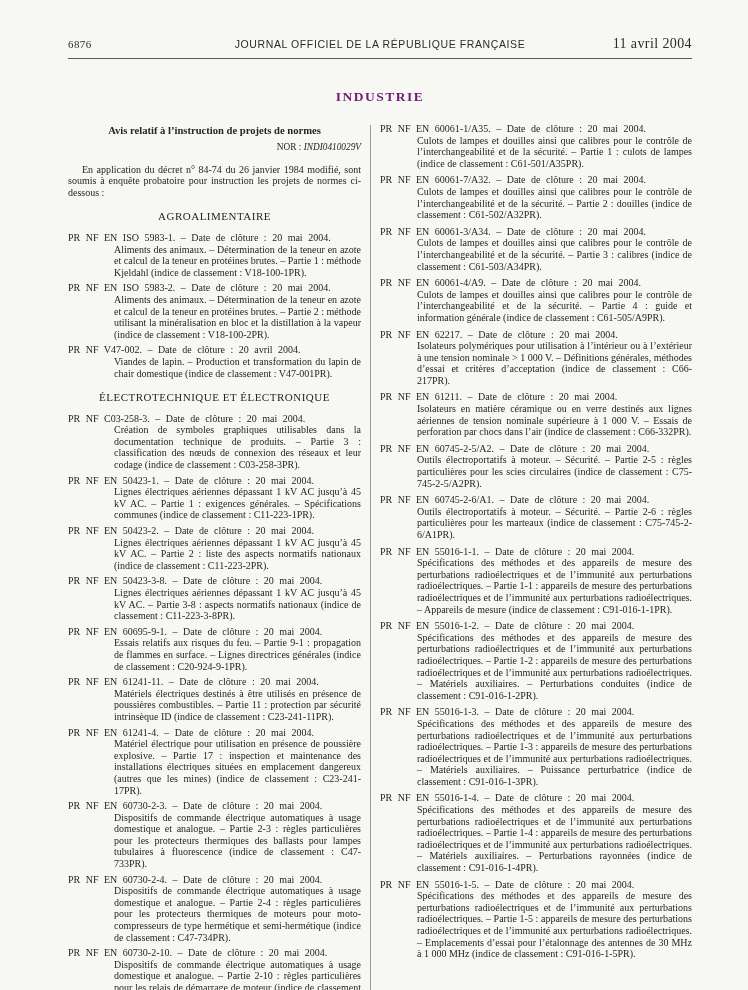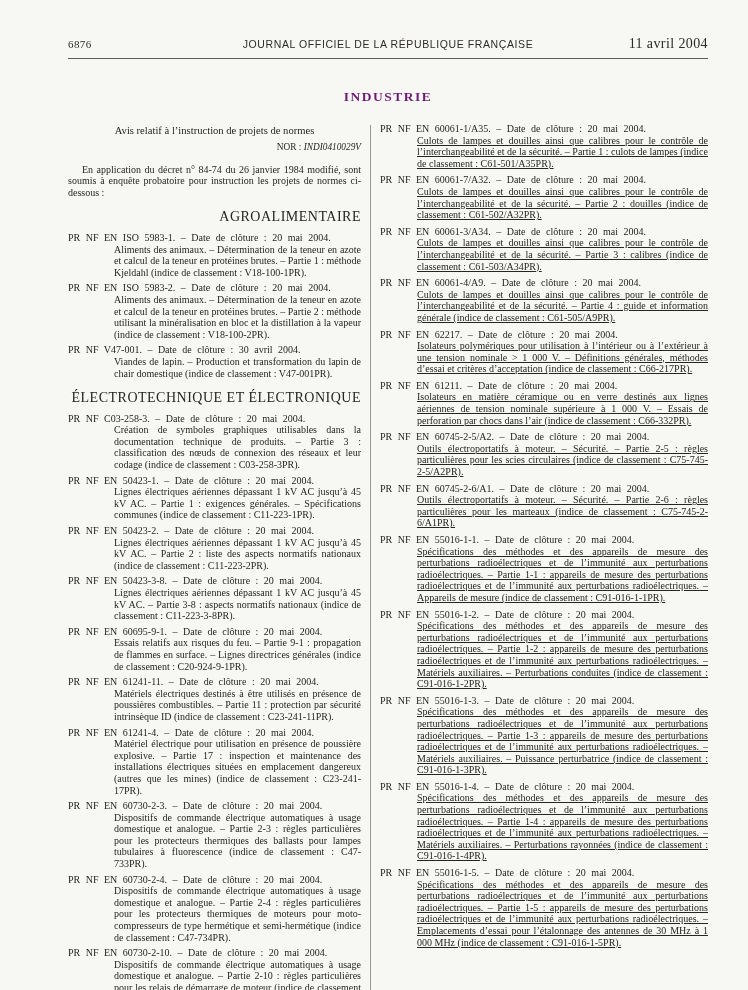--- a/index.html
+++ b/index.html
@@ -3,41 +3,41 @@
 <meta charset="utf-8">
 <style>
   html,body{margin:0;padding:0;}
   body{
     width:748px;height:990px;
     background:#f7f7f4;
     color:#262524;
     font-family:"Liberation Serif","DejaVu Serif",serif;
     overflow:hidden;
   }
-  .page{position:relative;width:748px;height:990px;box-sizing:border-box;padding:36px 40px 0 68px;}
+  .page{position:relative;width:748px;height:990px;box-sizing:border-box;padding:36px 56px 0 68px;}
   .pageheader{display:flex;align-items:baseline;font-size:11px;letter-spacing:.4px;color:#2c2b2a;}
   .pageheader .pagenum{width:90px;}
   .pageheader .jtitle{flex:1;text-align:center;font-family:"Liberation Sans","DejaVu Sans",sans-serif;font-size:10.5px;letter-spacing:.6px;}
   .pageheader .jdate{width:90px;text-align:right;font-size:14px;}
   .rule{border:0;border-top:1.3px solid #5d5c5a;margin:6px 0 0 0;}
   .industry{ text-align:center;font-size:13.5px;font-weight:bold;letter-spacing:1.5px;margin:30px 0 18px 0;color:#701a75;}
   .columns{display:flex;align-items:stretch;}
   .col{font-size:10px;line-height:11.6px;}
   .col.left{width:293px;}
   .col.right{flex:1;}
   .divider{width:1px;background:#9a9996;margin:2px 9px 8px 9px;}
-  .notice-title{font-size:10.6px;font-weight:normal;text-align:center;margin:2px 0 5px 0;line-height:12px;}
+  .notice-title{font-size:10.6px;font-weight:bold;text-align:center;margin:2px 0 5px 0;line-height:12px;}
   .nor{text-align:right;margin:0 0 10px 0;font-size:9.3px;}
   .nor i{font-style:italic;}
   .intro{margin:0 0 6px 0;text-align:justify;text-indent:14px;}
-  .cat-heading{text-align:right;font-weight:normal;font-size:14px;letter-spacing:.5px;margin:13px 0 9px 0;}
+  .cat-heading{text-align:center;font-weight:normal;font-size:11px;letter-spacing:.5px;margin:13px 0 9px 0;}
   .entry{margin:0 0 4px 0;}
   .entry .ref{margin:0;word-spacing:3px;}
   .entry .desc{margin:0 0 0 46px;text-align:justify;}
-  .col.right .entry .desc{margin-left:37px;text-decoration:underline;}
+  .col.right .entry .desc{margin-left:37px;}
   .col.right .entry{margin-bottom:5px;}
 </style>
 </head>
 <body>
 
 <div class="page">
 
   <div class="pageheader">
     <span class="pagenum">6876</span>
     <span class="jtitle">JOURNAL OFFICIEL DE LA RÉPUBLIQUE FRANÇAISE</span>
@@ -56,21 +56,21 @@
           <div class="cat-heading">AGROALIMENTAIRE</div>
           <div class="entry">
             <p class="ref">PR NF EN ISO 5983-1. – Date de clôture : 20 mai 2004.</p>
             <p class="desc">Aliments des animaux. – Détermination de la teneur en azote et calcul de la teneur en protéines brutes. – Partie 1 : méthode Kjeldahl (indice de classement : V18-100-1PR).</p>
           </div>
           <div class="entry">
             <p class="ref">PR NF EN ISO 5983-2. – Date de clôture : 20 mai 2004.</p>
             <p class="desc">Aliments des animaux. – Détermination de la teneur en azote et calcul de la teneur en protéines brutes. – Partie 2 : méthode utilisant la minéralisation en bloc et la distillation à la vapeur (indice de classement : V18-100-2PR).</p>
           </div>
           <div class="entry">
-            <p class="ref">PR NF V47-001. – Date de clôture : 30 avril 2004.</p>
+            <p class="ref">PR NF V47-002. – Date de clôture : 20 avril 2004.</p>
             <p class="desc">Viandes de lapin. – Production et transformation du lapin de chair domestique (indice de classement : V47-001PR).</p>
           </div>
           <div class="cat-heading">ÉLECTROTECHNIQUE ET ÉLECTRONIQUE</div>
           <div class="entry">
             <p class="ref">PR NF C03-258-3. – Date de clôture : 20 mai 2004.</p>
             <p class="desc">Création de symboles graphiques utilisables dans la documentation technique de produits. – Partie 3 : classification des nœuds de connexion des réseaux et leur codage (indice de classement : C03-258-3PR).</p>
           </div>
           <div class="entry">
             <p class="ref">PR NF EN 50423-1. – Date de clôture : 20 mai 2004.</p>
             <p class="desc">Lignes électriques aériennes dépassant 1 kV AC jusqu’à 45 kV AC. – Partie 1 : exigences générales. – Spécifications communes (indice de classement : C11-223-1PR).</p>

